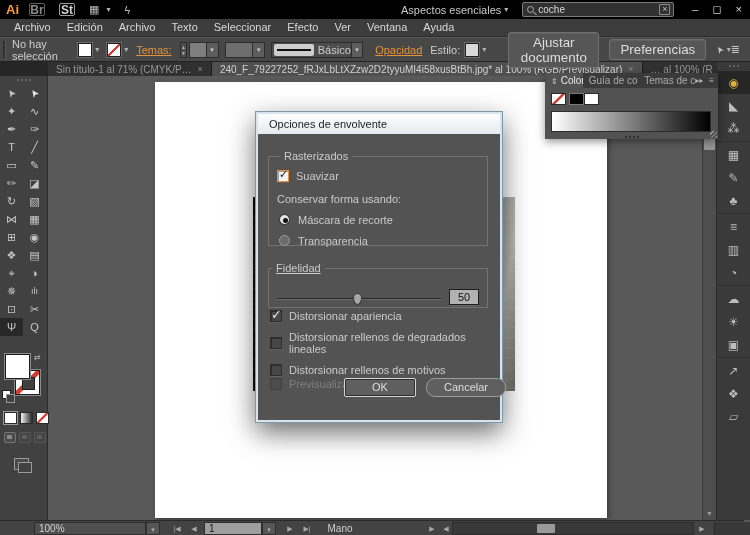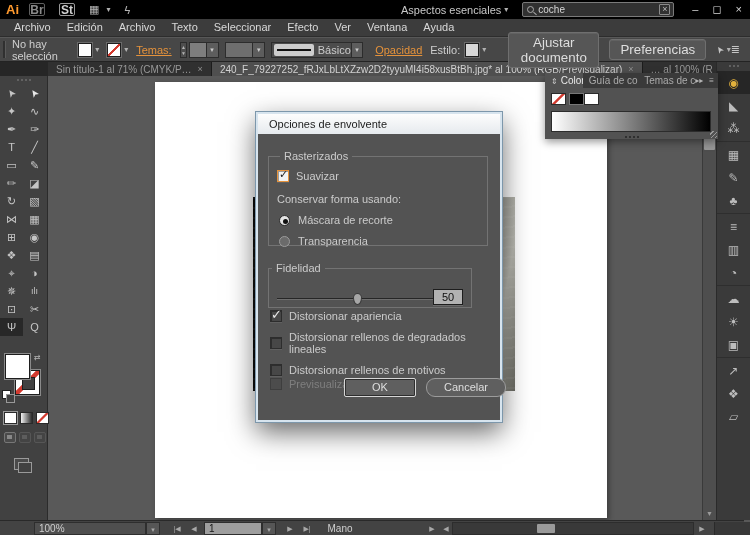--- a/index.html
+++ b/index.html
@@ -96,29 +96,29 @@
   .vscroll .thumb { position:absolute; left:1px; top:40px; width:11px; height:34px; background:#969696; border-radius:1px; }
 
   
   .dialog { position:absolute; left:256px; top:112px; width:246px; z-index:10;
     border:2px solid #d7e4ee; outline:1px solid #7d97ab; box-shadow:0 10px 26px rgba(0,0,0,.6); background:#535353; }
   .dlg-title { height:20px; background:linear-gradient(#fdfdfd,#e6eaee); color:#1c1c1c; font-size:11px; line-height:20px; padding-left:11px; }
   .dlg-body { position:relative; height:286px; background:#535353; }
   .dlg-body fieldset { position:absolute; border:1px solid #737373; }
   .dlg-body legend { font-size:11px; color:#cbcbcb; padding:0 4px; margin-left:3px; }
   .fs-raster { left:10px; top:16px; width:220px; height:96px; padding:4px 8px; }
-  .fs-fidelity { left:10px; top:128px; width:204px; height:46px; }
+  .fs-fidelity { left:10px; top:128px; width:220px; height:46px;text-decoration:underline; }
   .cb { width:12px; height:12px; background:#474747; border:1px solid #2d2d2d; box-shadow:inset 1px 1px rgba(0,0,0,.35), 0 1px rgba(255,255,255,.08); position:relative; flex:none; }
   .cb .tick { display:none; position:absolute; left:0px; top:-4px; color:#e9e9e9; font-size:13px; }
   .cb.checked-white { background:#f2f2f2; border:1px solid #e5923b; }
   .cb.checked-white .tick { display:block; color:#1a1a1a; top:-3px; left:1px; font-size:11px; }
   .cb-row { display:flex; align-items:center; gap:7px; color:#cbcbcb; }
   .row-suavizar { margin-top:4px; }
   .lbl-conservar { margin-top:11px; color:#cbcbcb; }
-  .radio-row { display:flex; align-items:center; gap:8px; margin-top:9px; margin-left:2px; color:#cbcbcb; }
+  .radio-row { display:flex; align-items:flex-start; gap:8px; margin-top:9px; margin-left:2px; color:#cbcbcb; }
   .radio { width:11px; height:11px; border-radius:50%; background:#6b6b6b; border:1px solid #9b9b9b; position:relative; flex:none; }
   .radio-row[data-selected="true"] .radio { background:#e4e4e4; border-color:#2a2a2a; }
   .radio-row[data-selected="true"] .radio::after { content:""; position:absolute; left:3px; top:3px; width:5px; height:5px; border-radius:50%; background:#111; }
   .slider-track { position:absolute; left:8px; top:24px; width:164px; height:2px; background:#262626; border-bottom:1px solid #6e6e6e; }
   .slider-thumb { position:absolute; left:76px; top:-5px; width:9px; height:12px; background:#a6a6a6; border:1px solid #3a3a3a; border-radius:50% 50% 50% 50% / 40% 40% 60% 60%; }
   .fid-value { position:absolute; right:8px; top:15px; width:30px; height:16px; background:#b2b2b2; border:1px solid #1d1d1d; box-shadow:0 1px rgba(255,255,255,.15); color:#101010; text-align:center; line-height:15px; }
   .distort-list { position:absolute; left:12px; top:176px; }
   .distort-row { display:flex; align-items:center; gap:7px; color:#cbcbcb; margin-bottom:9px; }
   .distort-row[data-checked="true"] .cb .tick { display:block; }
   .dlg-bottom { position:absolute; left:12px; top:244px; width:220px; height:20px; }

